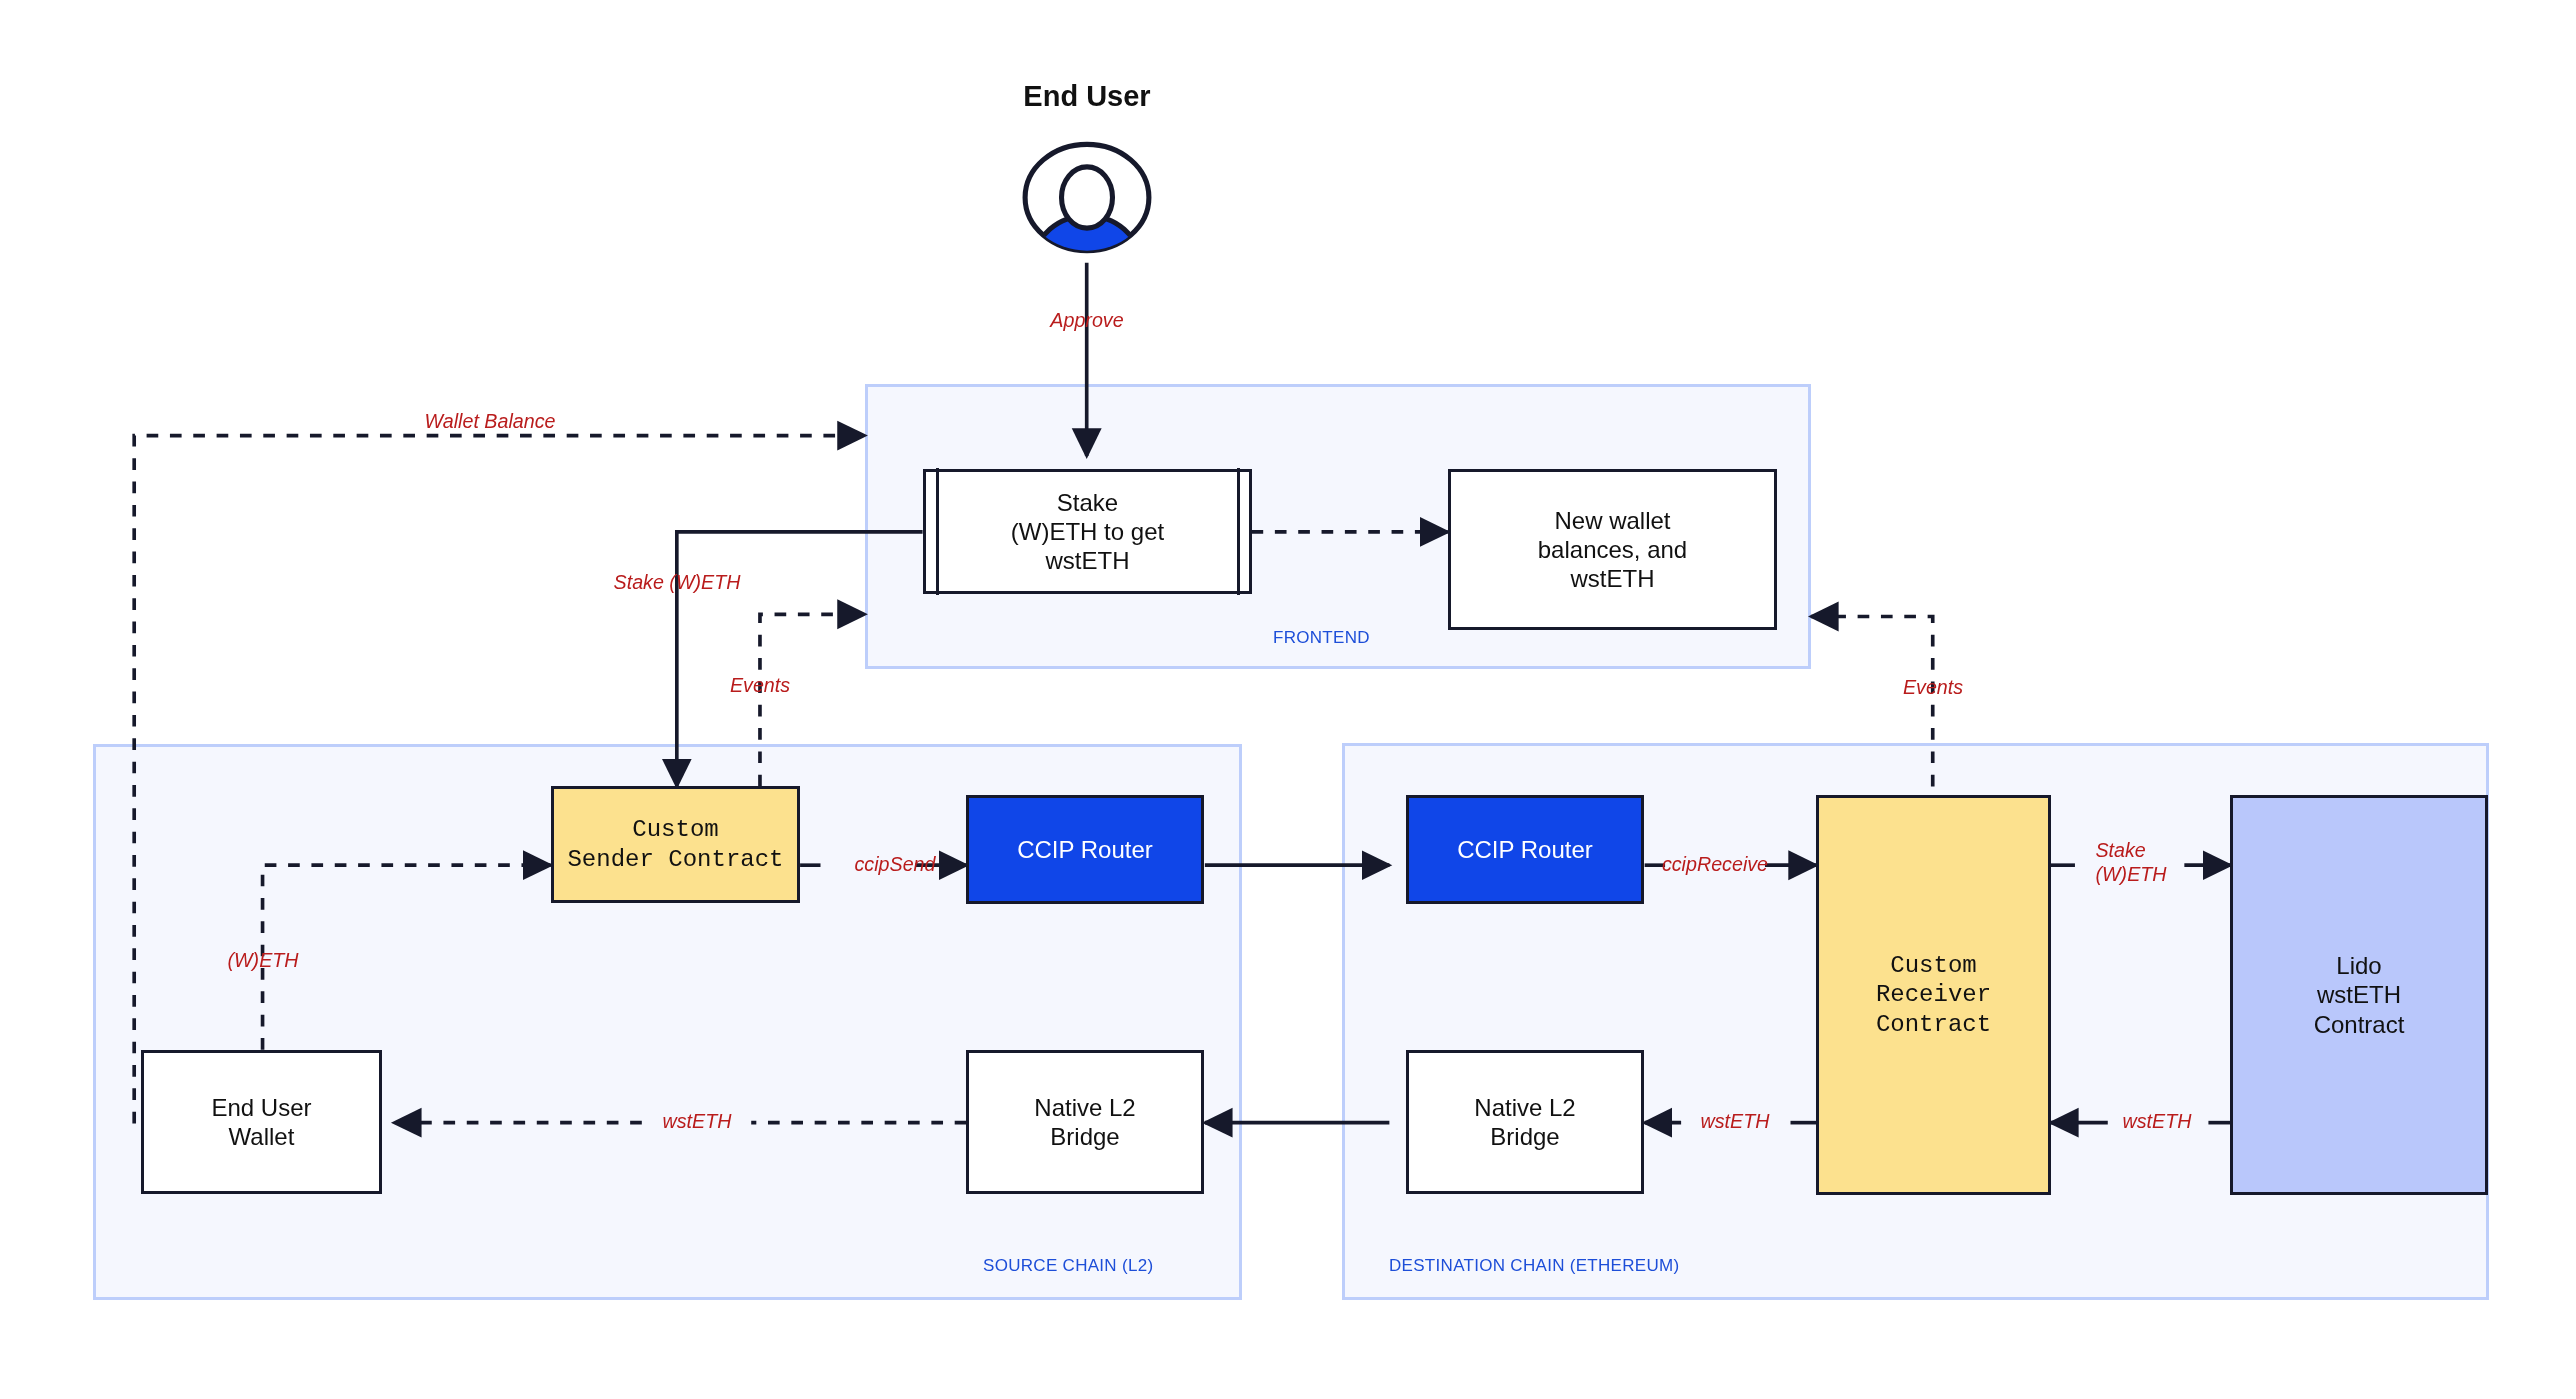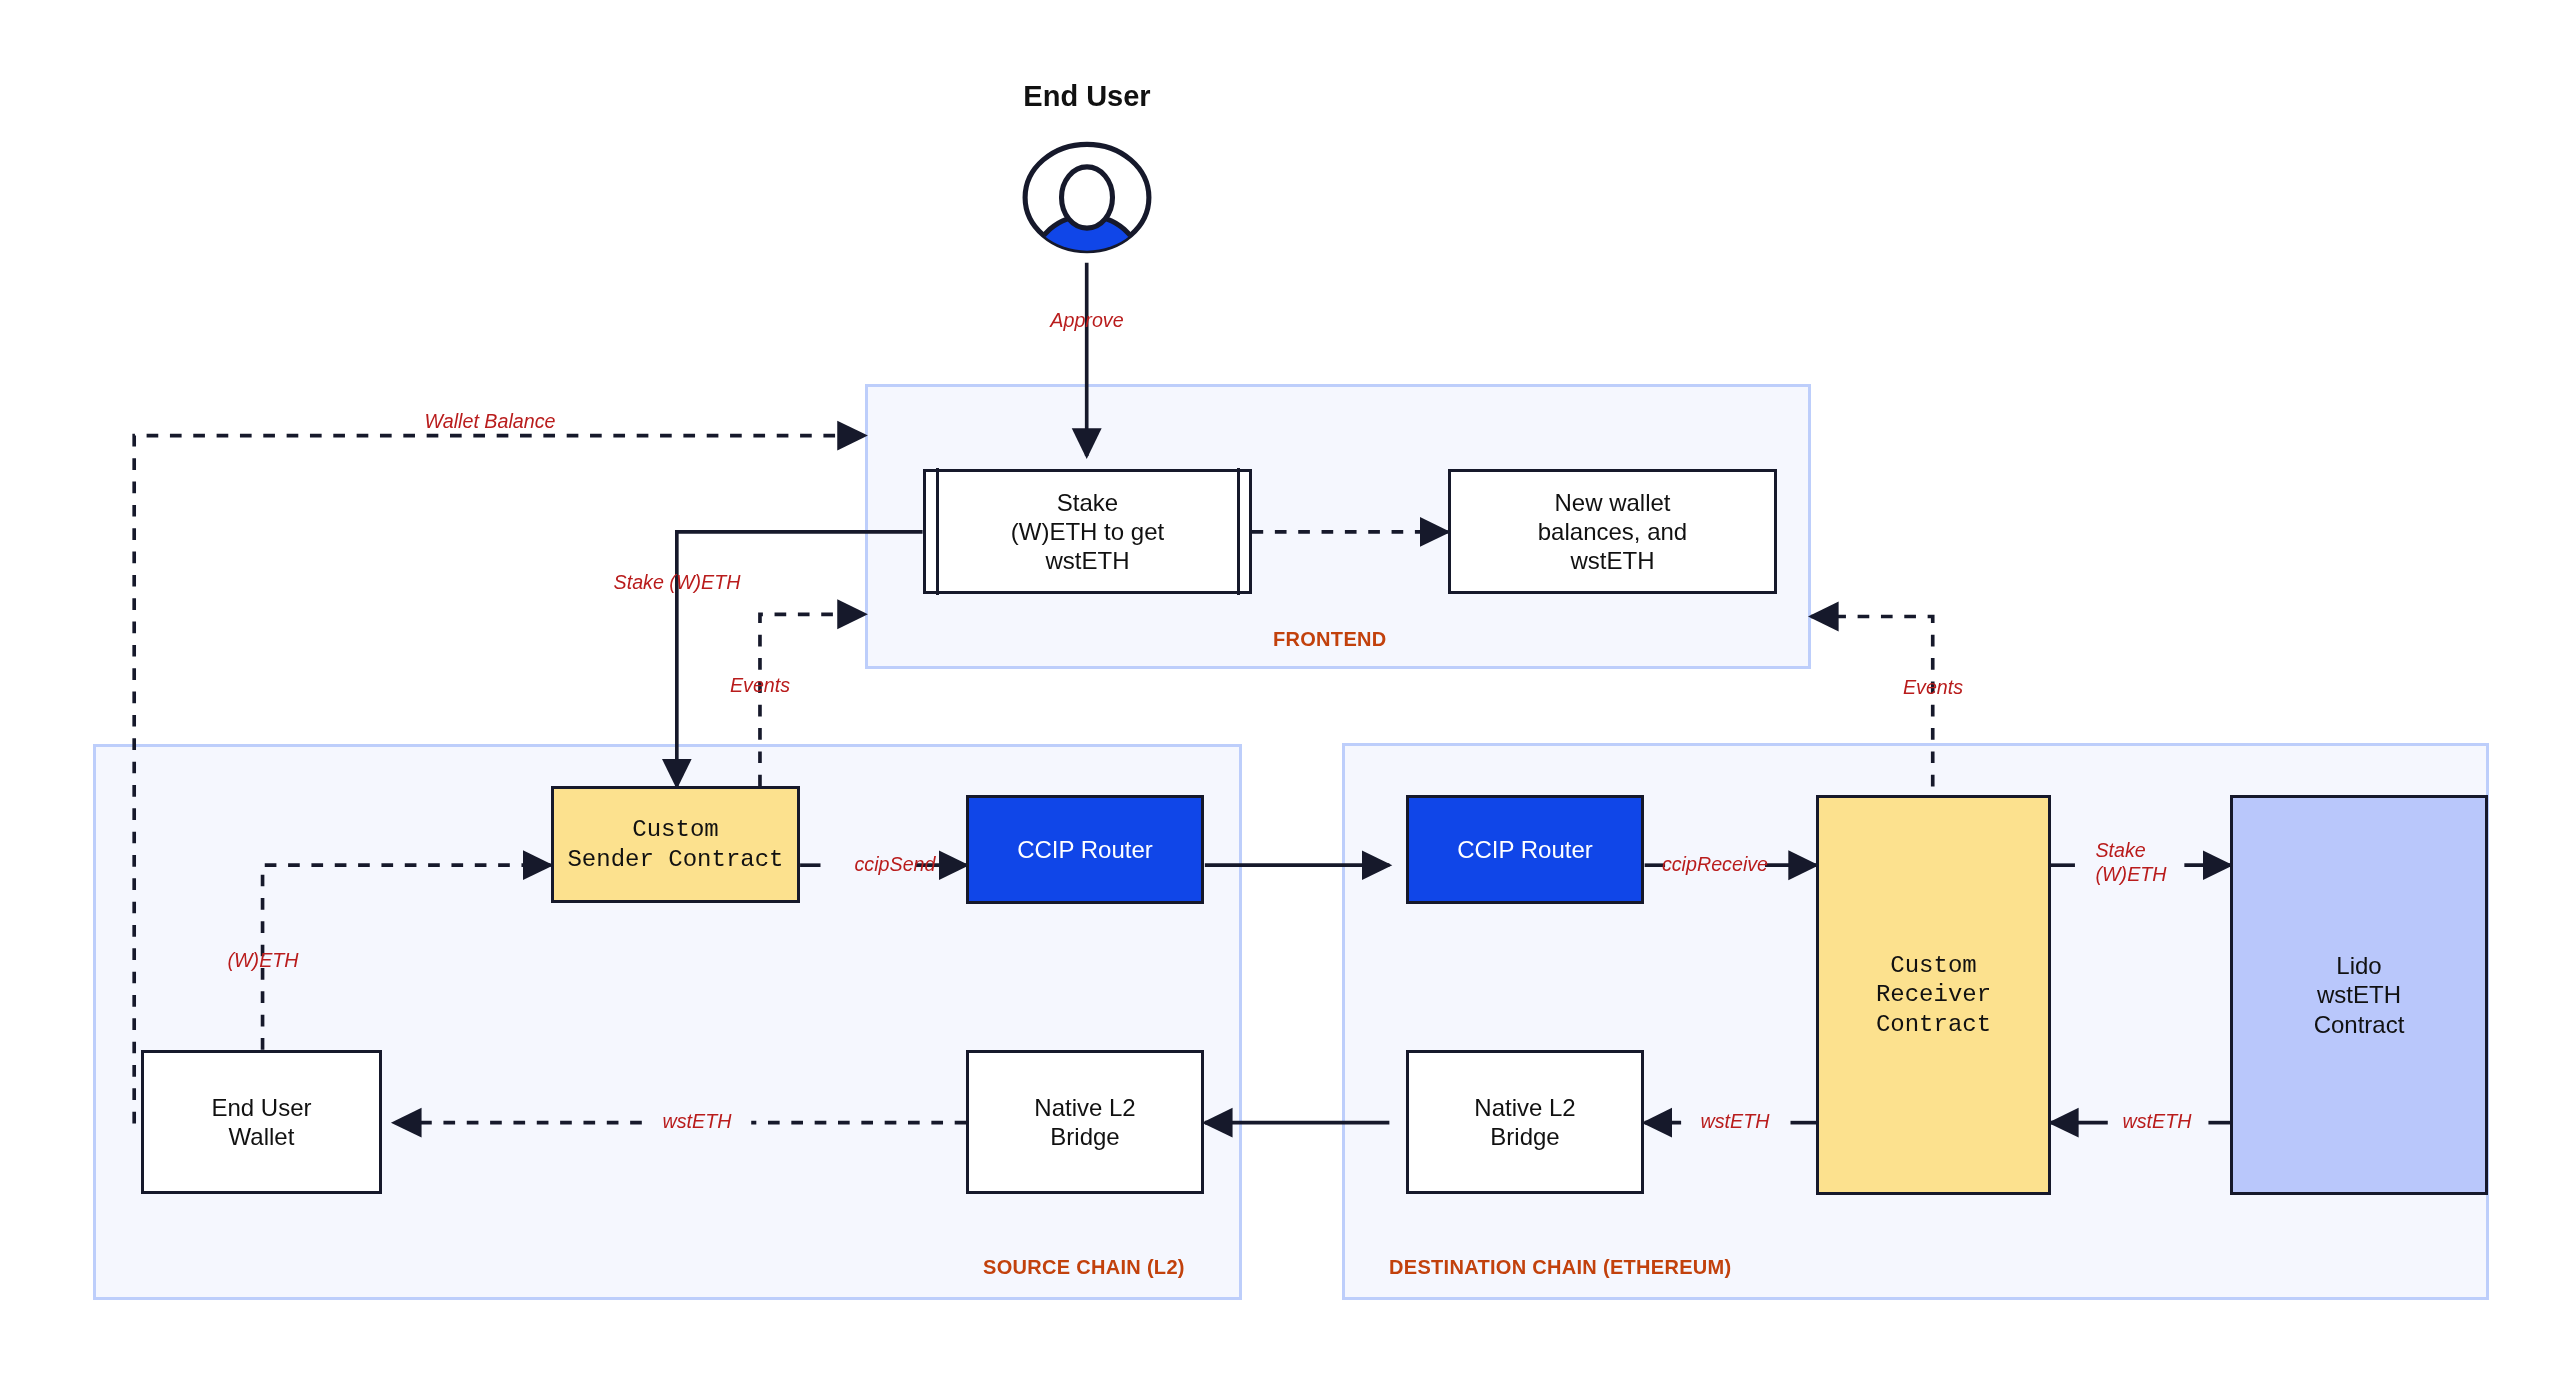--- a/index.html
+++ b/index.html
@@ -13,23 +13,23 @@
   svg#wires{position:absolute;left:0;top:0;width:2576px;height:1400px;pointer-events:none;}
 
   .zone{
     position:absolute;
     background:#F5F7FE;
     border:3.6px solid #BDCEFB;
     box-sizing:border-box;
   }
   .zone-label{
     position:absolute;
-    color:#c2410c;
-    font-weight:bold;
-    font-size:20px;
+    color:#1d4ed8;
+    font-weight:normal;
+    font-size:17px;
     letter-spacing:0.3px;
     white-space:nowrap;
   }
 
   .node{
     position:absolute;
     box-sizing:border-box;
     border:3.6px solid #16192B;
     background:#ffffff;
     display:flex;
@@ -147,21 +147,21 @@
     </g>
     <ellipse cx="92" cy="80" rx="35" ry="42" fill="#ffffff" stroke="#16192B" stroke-width="7"></ellipse>
   </svg>
 
   <div class="node subroutine" style="left:923px;top:469px;width:329px;height:125px;">
     <span style="white-space:pre-line;">Stake
 (W)ETH to get
 wstETH</span>
   </div>
 
-  <div class="node" style="left:1448px;top:469px;width:329px;height:125px;">
+  <div class="node" style="left:1448px;top:469px;width:329px;height:161px;">
     <span style="white-space:pre-line;">New wallet
 balances, and
 wstETH</span>
   </div>
 
   <div class="node yellow" style="left:551px;top:786px;width:249px;height:117px;">
     <span style="white-space:pre-line;">Custom
 Sender Contract</span>
   </div>
 

